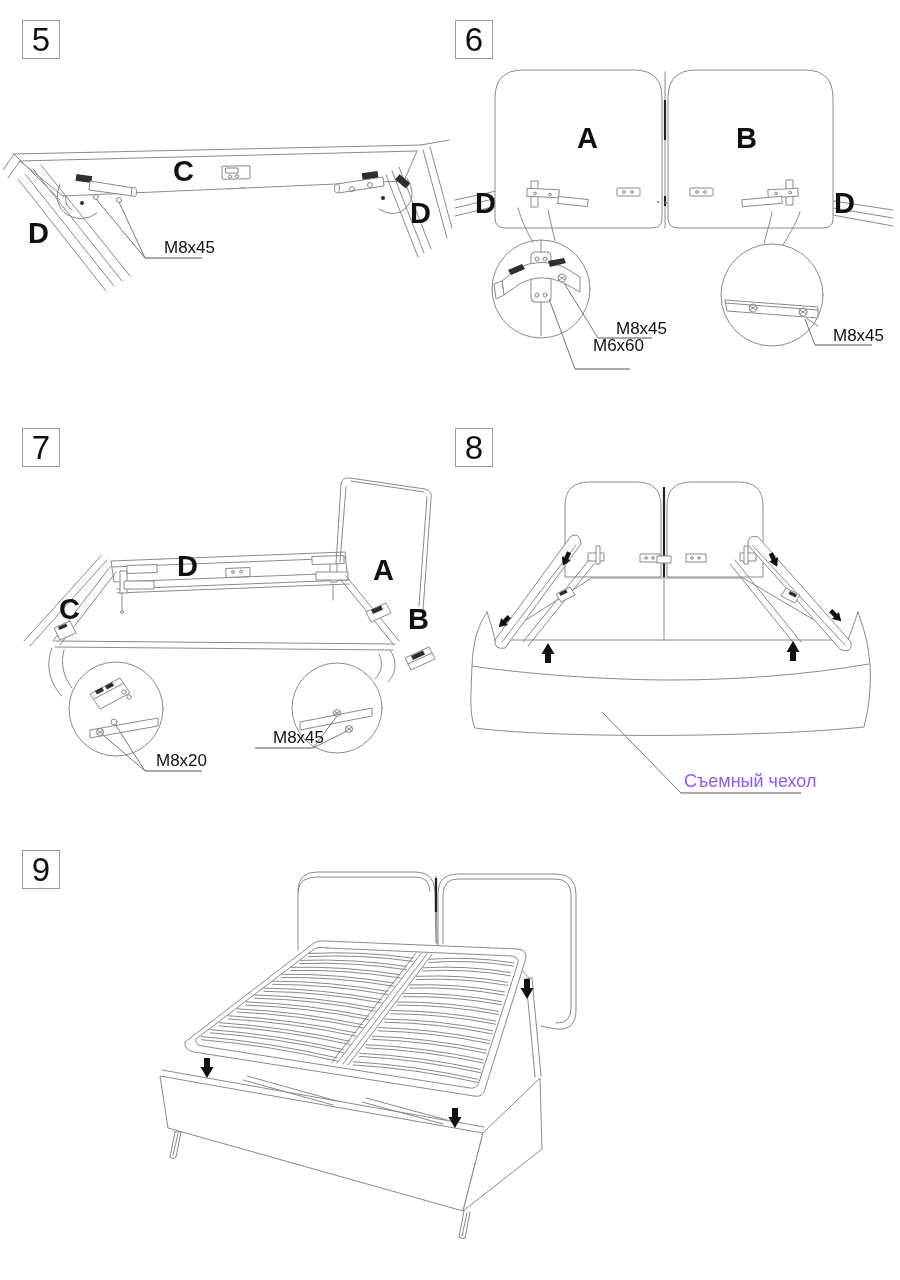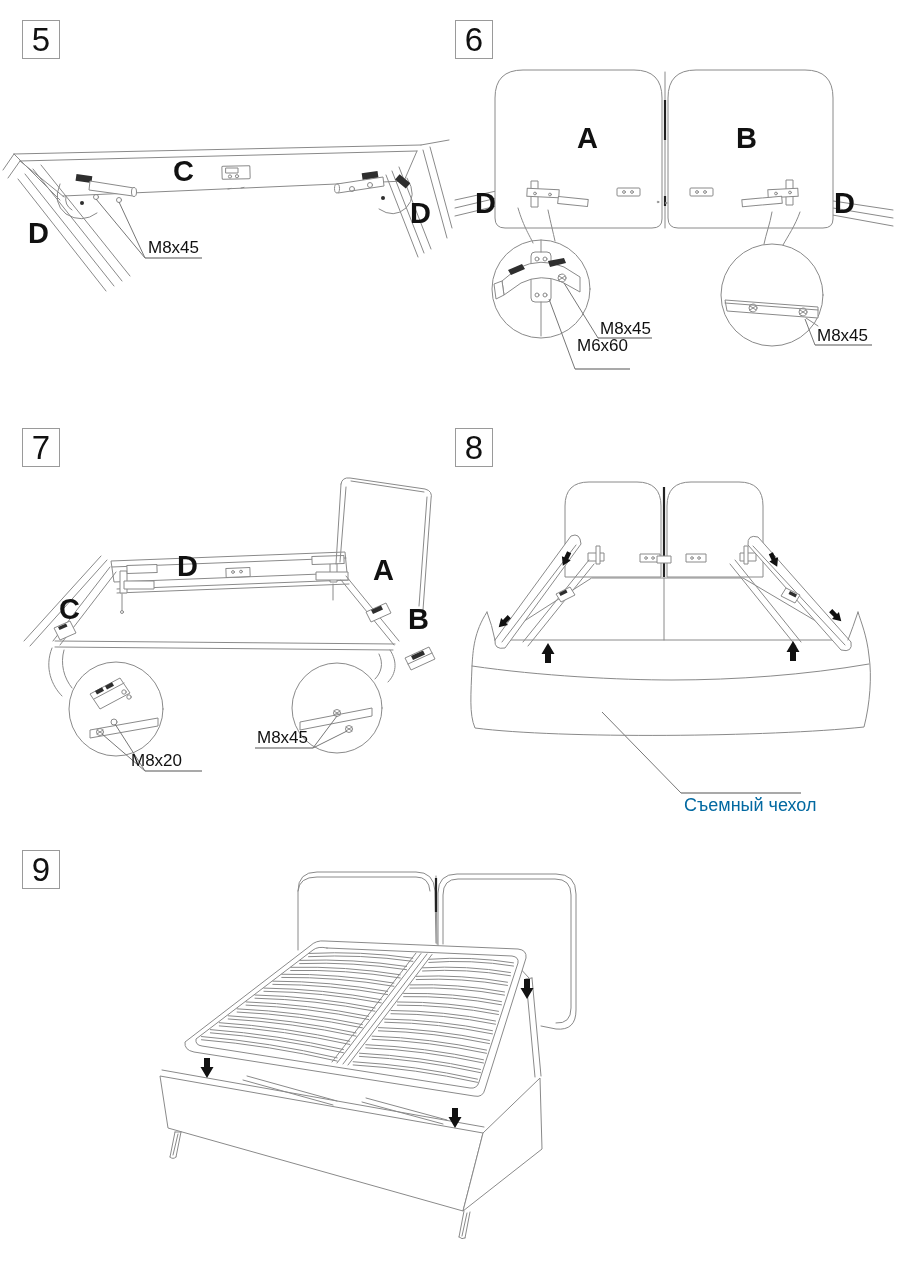--- a/index.html
+++ b/index.html
@@ -11,22 +11,22 @@
   .dk{fill:#2e2e2e;stroke:none;}
   .arrow{fill:#111;stroke:none;}
   .ldr{stroke:#777;fill:none;stroke-width:1;}
   .ul{stroke:#555;fill:none;stroke-width:1.2;}
   .jnt{stroke:#222;fill:none;stroke-width:2.2;}
   .lbl{position:absolute;white-space:nowrap;line-height:1;}
   .stepbox{position:absolute;width:36px;height:37px;border:1.2px solid #9a9a9a;background:#fff;
            display:flex;align-items:center;justify-content:center;}
   .stepnum{font-size:33px;font-weight:400;color:#111;}
   .letter{font-size:29px;font-weight:700;color:#111;}
-  .hw{font-size:17px;color:#111;}
-  .cover{font-size:18px;color:#0369a1;margin-top:24px;}
+  .hw{font-size:17px;color:#111;margin-left:16px;}
+  .cover{font-size:18px;color:#8b5cf6;}
 </style>
 </head>
 <body>
 
 <div id="page">
 
 <svg id="art" width="900" height="1280" viewBox="0 0 900 1280" xmlns="http://www.w3.org/2000/svg">
   <defs>
     <path id="arr" d="M0,-10 L6.5,1 L3,1 L3,10 L-3,10 L-3,1 L-6.5,1 Z"></path>
   </defs>
@@ -397,18 +397,18 @@
 <span class="lbl letter" style="left:475px;top:189px">D</span>
 <span class="lbl letter" style="left:834px;top:189px">D</span>
 <span class="lbl hw" style="left:600px;top:320px">M8x45</span>
 <span class="lbl hw" style="left:577px;top:337px">M6x60</span>
 <span class="lbl hw" style="left:817px;top:327px">M8x45</span>
 
 <span class="lbl letter" style="left:177px;top:552px">D</span>
 <span class="lbl letter" style="left:373px;top:556px">A</span>
 <span class="lbl letter" style="left:59px;top:595px">C</span>
 <span class="lbl letter" style="left:408px;top:605px">B</span>
-<span class="lbl hw" style="left:131px;top:752px">M8x20</span>
+<span class="lbl hw" style="left:140px;top:752px">M8x20</span>
 <span class="lbl hw" style="left:257px;top:729px">M8x45</span>
 
 <span class="lbl cover" style="left:684px;top:772px">Съемный чехол</span>
 
 </div>
 
 </body></html>

